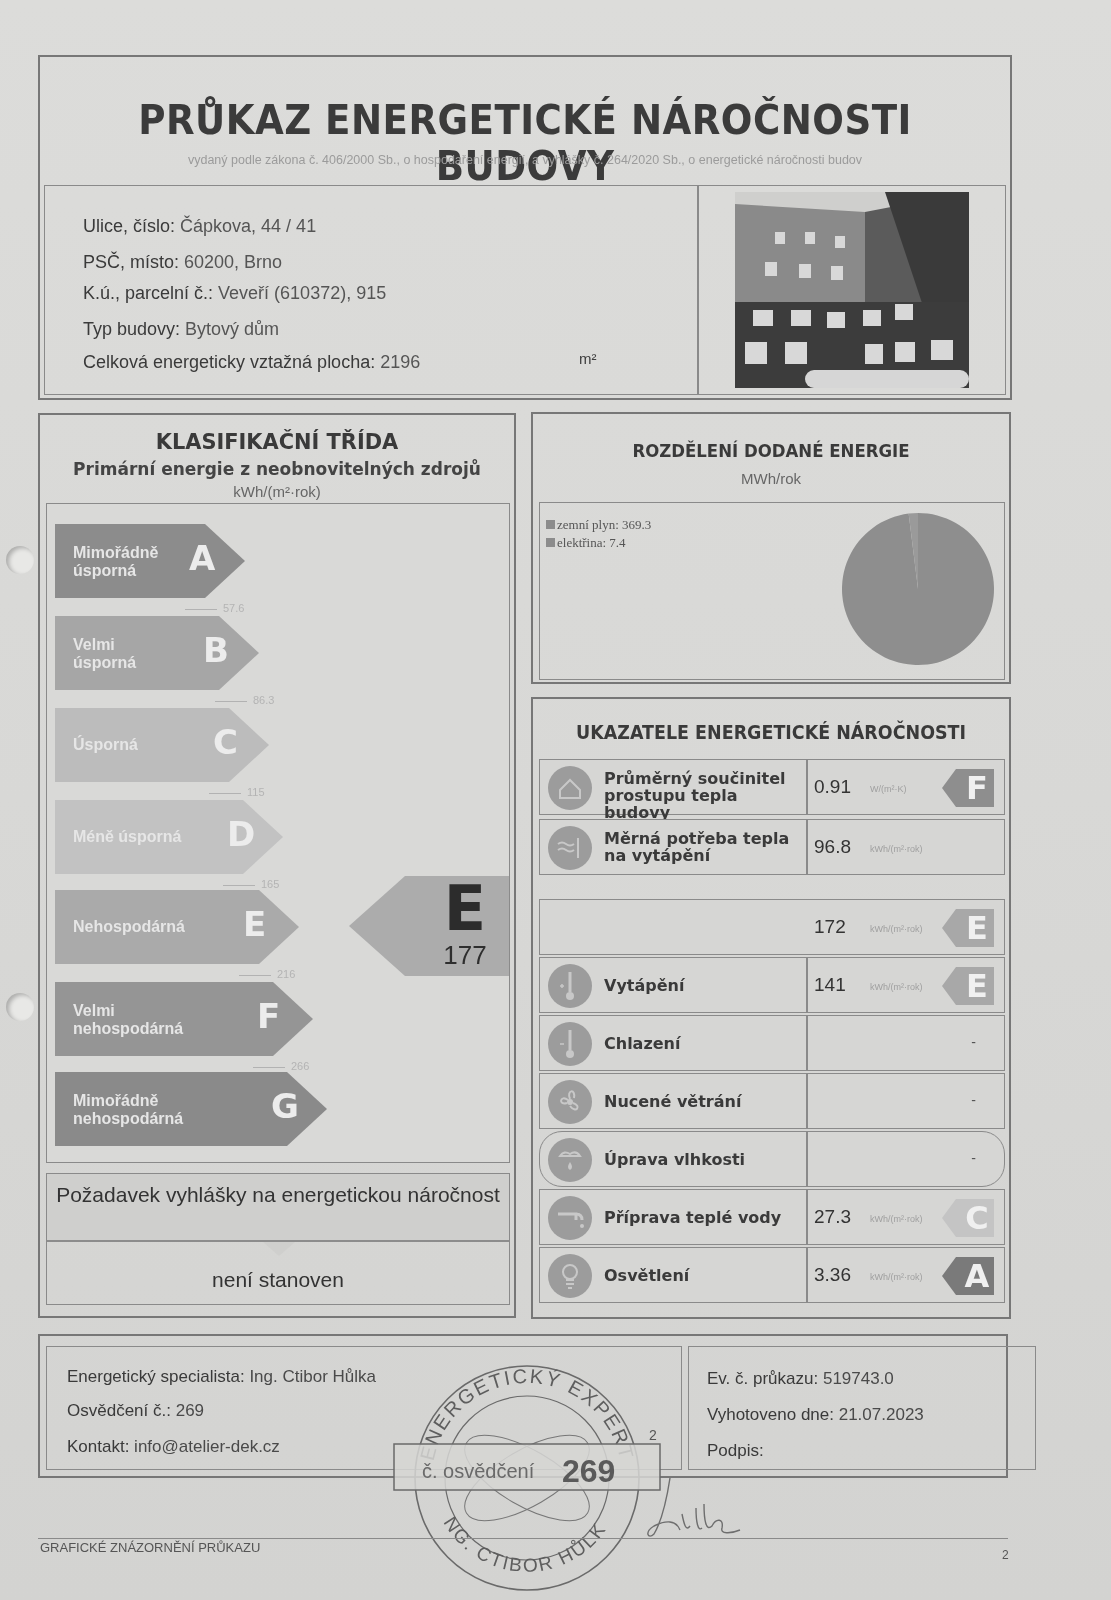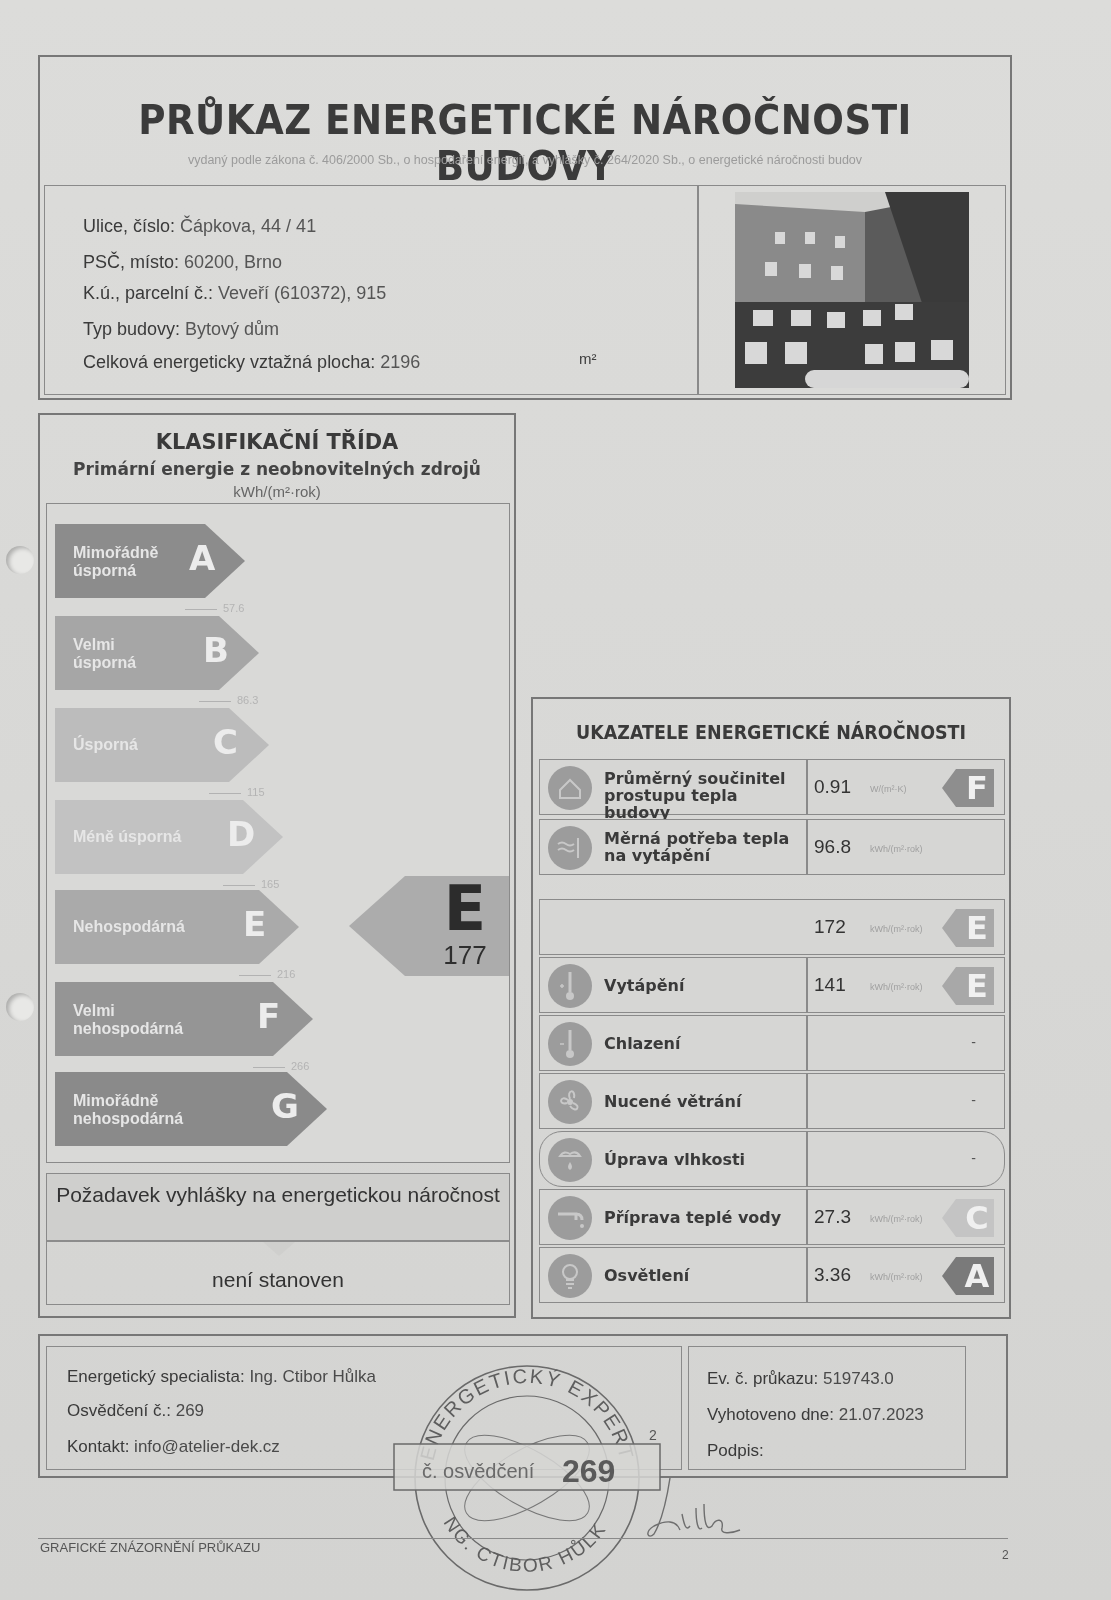--- a/index.html
+++ b/index.html
@@ -73,21 +73,21 @@
   .row .name { position: absolute; left: 64px; font-size: 16px; font-weight: bold; color: #3a3a3a; line-height: 17px; font-family: "DejaVu Sans", sans-serif; }
   .row .val { position: absolute; left: 274px; font-size: 19px; color: #333; }
   .row .unit { position: absolute; left: 330px; font-size: 9px; color: #a0a0a0; }
   .row .dash { position: absolute; right: 28px; font-size: 14px; color: #555; }
   .row .cls-tag { position: absolute; right: 10px; width: 52px; height: 38px; }
   .row .cls-tag .L { position: absolute; left: 18px; top: 0; width: 34px; text-align: center; font-size: 32px; font-weight: bold; line-height: 38px; color: #f0f0f0; font-family: "DejaVu Sans", sans-serif; }
 
   
   #ftr { left: 38px; top: 1334px; width: 970px; height: 144px; }
   #ftr-left { left: 6px; top: 10px; width: 636px; height: 124px; }
-  #ftr-right { left: 648px; top: 10px; width: 278px; height: 124px; }
+  #ftr-right { left: 648px; top: 10px; width: 348px; height: 124px; }
   .f-line { position: absolute; font-size: 17px; color: #3a3a3a; }
   .f-line .v { color: #4a4a4a; }
   .bottom-line { position: absolute; left: 38px; width: 970px; top: 1538px; height: 1px; background: #8a8a8a; }
   .bottom-label { position: absolute; left: 40px; top: 1540px; font-size: 13px; color: #555; }
   .page-no { position: absolute; left: 1002px; top: 1548px; font-size: 12px; color: #555; }
   #stamp { position: absolute; left: 392px; top: 1348px; width: 270px; height: 252px; }
   .sig { position: absolute; left: 640px; top: 1474px; width: 110px; height: 70px; }
 </style>
 </head>
 <body>
@@ -153,21 +153,21 @@
             <div class="let" style="left:134px;top:14px">A</div>
           </div>
           <div class="thr" style="top: 98px; left: 138px;">57.6</div>
           <div class="band" style="top: 112px; width: 204px;">
             <svg width="204" height="74">
               <polygon points="0,0 164,0 204,37 164,74 0,74" fill="#a6a6a6"></polygon>
             </svg>
             <div class="lbl" style="top:20px"><span>Velmi</span><br><span>úsporná</span></div>
             <div class="let" style="left:148px;top:14px">B</div>
           </div>
-          <div class="thr" style="top: 190px; left: 152px;">86.3</div>
+          <div class="thr" style="top: 190px; left: 168px;">86.3</div>
           <div class="band" style="top: 204px; width: 214px;">
             <svg width="214" height="74">
               <polygon points="0,0 174,0 214,37 174,74 0,74" fill="#bcbcbc"></polygon>
             </svg>
             <div class="lbl" style="top:28px"><span>Úsporná</span><br><span></span></div>
             <div class="let" style="left:158px;top:14px">C</div>
           </div>
           <div class="thr" style="top: 282px; left: 162px;">115</div>
           <div class="band" style="top: 296px; width: 228px;">
             <svg width="228" height="74">
@@ -209,20 +209,32 @@
         <div class="rv">177</div>
       </div>
     </div>
     <div class="inner" id="req">
       <div class="rh">Požadavek vyhlášky na energetickou náročnost</div>
       <div class="tri"></div>
       <div class="rv">není stanoven</div>
     </div>
   </div>
 
+  <div class="box" id="dist">
+    <div class="d-h1">ROZDĚLENÍ DODANÉ ENERGIE</div>
+    <div class="d-h2">MWh/rok</div>
+    <div class="inner" id="pie-area">
+      <div class="legend" style="top:14px"><span class="sw"></span><span>zemní plyn: 369.3</span></div>
+      <div class="legend" style="top:32px"><span class="sw"></span><span>elektřina: 7.4</span></div>
+      <svg id="pie" viewBox="0 0 156 156">
+          <path d="M78 78 L78 2 A76 76 0 1 1 68.64322297362398 2.5781813817866066 Z" fill="#8e8e8e"></path>
+          <path d="M78 78 L68.64322297362398 2.5781813817866066 A76 76 0 0 1 78.00000000000006 2 Z" fill="#9a9a9a"></path>
+        </svg>
+    </div>
+  </div>
 
   <div class="box" id="ind">
     <div class="i-h1">UKAZATELE ENERGETICKÉ NÁROČNOSTI</div>
     <div id="rows">
         <div class="row" style="top: 60px; height: 56px;">
           <div class="c1">
             <div class="ico" style="top:6px">
               <svg width="44" height="44" viewBox="0 0 44 44">
                 <path d="M12 24 L22 14 L32 24 V32 H12 Z" fill="none" stroke="#c8c8c8" stroke-width="2"></path>
               </svg>

